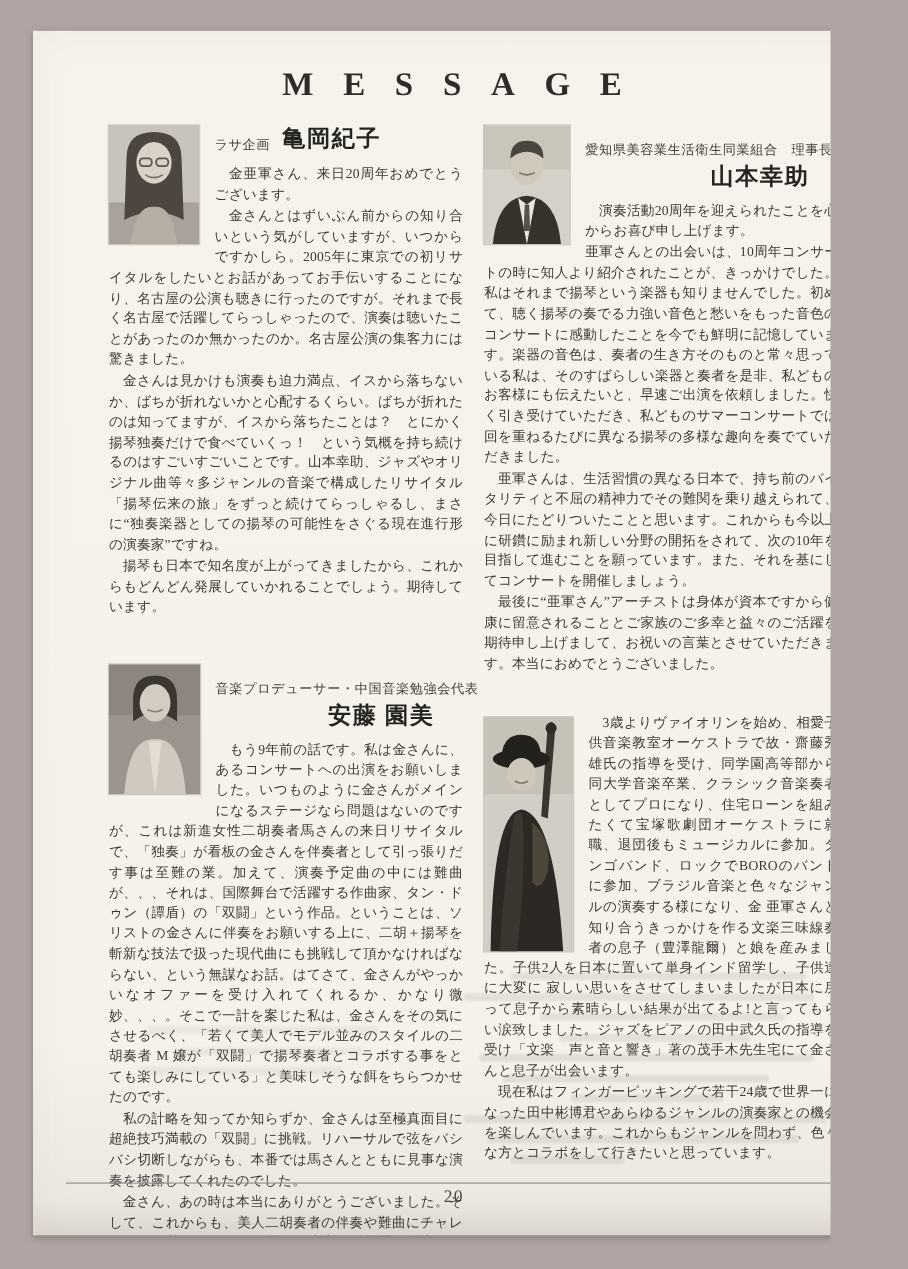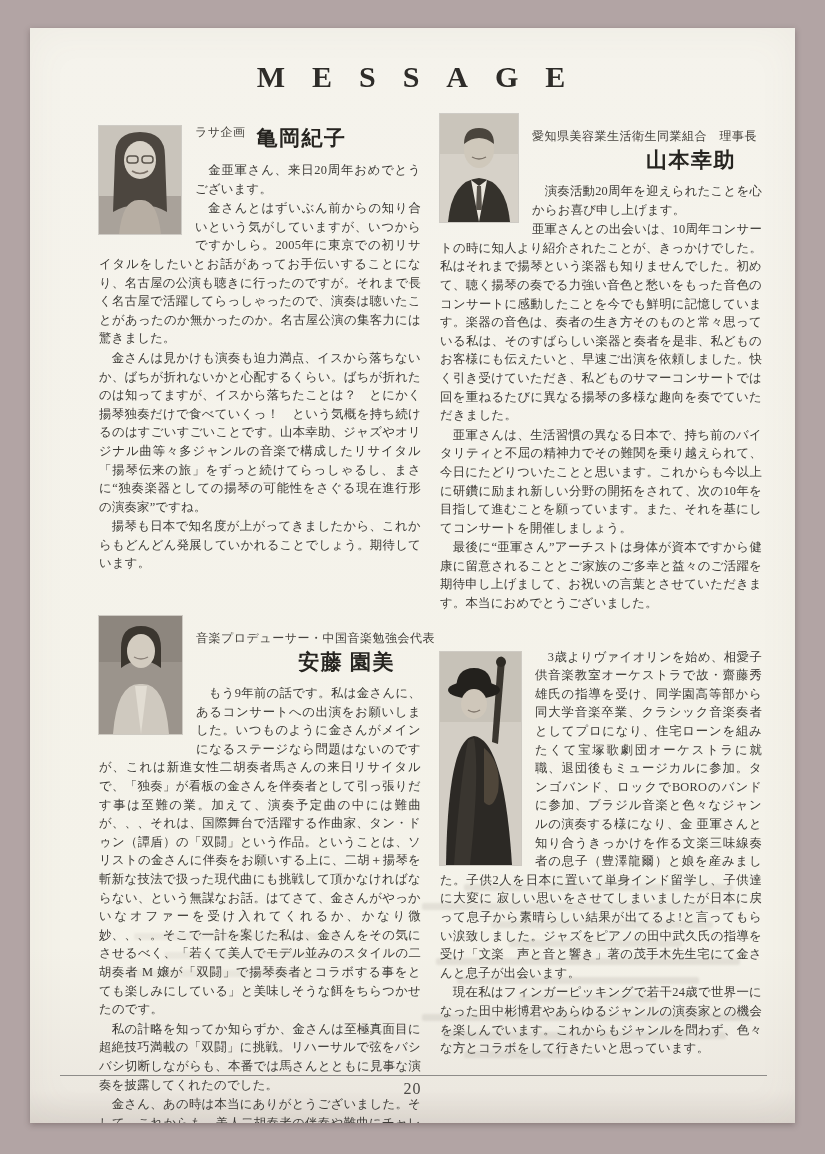--- a/index.html
+++ b/index.html
@@ -1,17 +1,17 @@
 <!DOCTYPE html>
 <html><head>
 <meta charset="utf-8">
 <style>
   html,body { margin:0; padding:0; background:#b2a4a4; }
   .frame {
-    width:825px; height:1154px; background:#b2a4a4;
+    width:755px; height:1154px; background:#b2a4a4;
     box-sizing:border-box; padding:28px 30px 31px 30px;
     position:relative; overflow:hidden;
     font-family:"Liberation Serif","DejaVu Serif",serif;
   }
   .page {
     position:relative; width:765px; height:1095px;
     background:linear-gradient(180deg,#f5f3ec 0%, #f4f2e9 84%, #ece8e0 97%, #ded8d1 100%);
     box-shadow:0 2px 6px rgba(60,45,45,.35), inset 0 0 40px rgba(120,100,90,.06);
     overflow:hidden; color:#3c3a36;
   }
@@ -23,21 +23,21 @@
   .columns { display:flex; padding:0 33px 0 69px; justify-content:space-between; }
   .col { width:322px; }
   .message { margin-bottom:34px; overflow:visible; }
   .message::after { content:""; display:block; clear:both; }
   .photo {
     float:left; margin:4px 14px 6px 0; background:#cfcac2;
     box-shadow:0 0 0 1px rgba(90,85,80,.25);
   }
   .photo svg { display:block; }
   .hdr { padding-top:2px; }
-  .hdr-inline { display:flex; align-items:flex-start; gap:11px; margin-bottom:9px;margin-top:12px; }
+  .hdr-inline { display:flex; align-items:flex-end; gap:11px; margin-bottom:9px; }
   .role { font-size:12px; color:#45423d; letter-spacing:.5px; white-space:nowrap; }
   .name { font-size:21px; font-weight:bold; color:#262420; letter-spacing:1.5px; white-space:nowrap; }
   .hdr-stacked .role { display:block; margin-bottom:1px;margin-top:16px; }
   .hdr-stacked .name { display:block; text-align:right; padding-right:26px; margin-bottom:8px; }
   .message p {
     margin:0 0 1px 0; font-size:12.4px; line-height:18.6px;
     text-align:justify; text-justify:inter-character; color:#3c3a36;
     letter-spacing:.2px;
   }
   .footer-rule {

